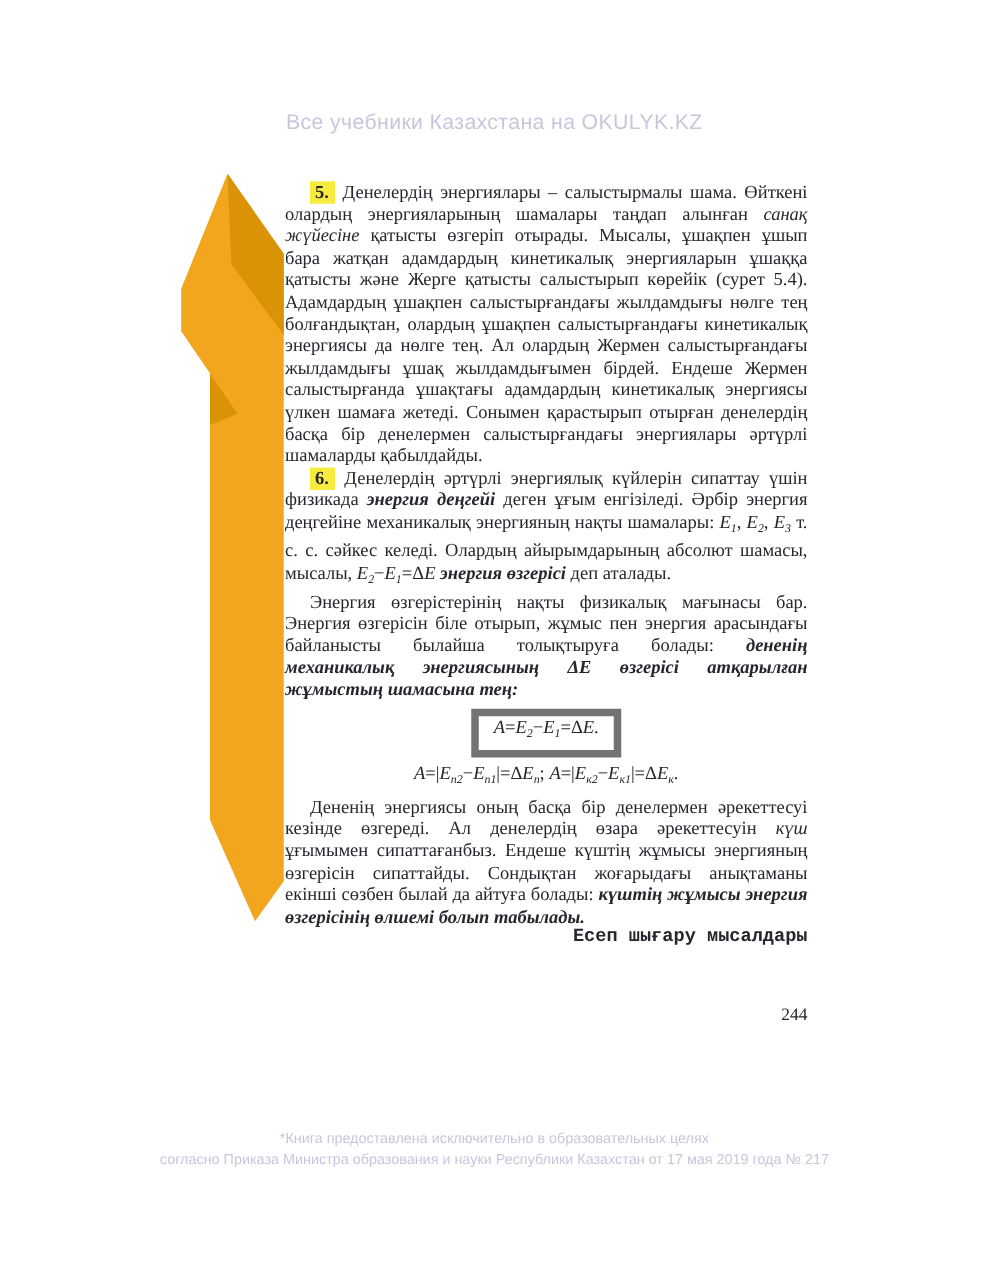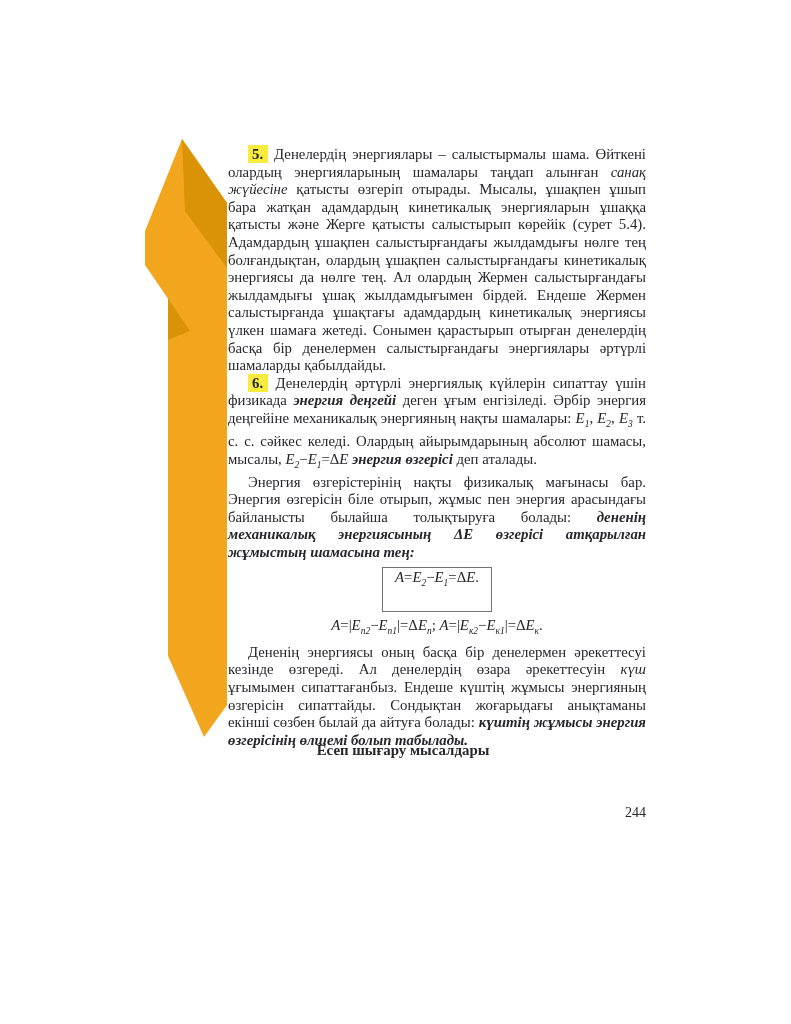--- a/index.html
+++ b/index.html
@@ -9,34 +9,35 @@
         font-family:"Liberation Sans",sans-serif;color:#c9c6dc;}
   .wm-header{top:88px;font-size:17px;letter-spacing:.3px;}
   .wm-footer{top:903px;font-size:11.5px;line-height:17px;}
   .ribbon{position:absolute;left:140px;top:133px;width:92px;height:608px;}
   .main-col{position:absolute;left:228px;top:146px;width:418px;
         font-size:14.8px;line-height:17.6px;text-align:justify;}
   .bottom-col{position:absolute;left:145px;top:742px;width:501px;
         font-size:14.9px;line-height:17.5px;text-align:justify;}
   .para{margin:0;}
   .para.indent{text-indent:20px;}
-  .sec-heading{font-weight:bold;margin:0 0 3px 15px;text-align:center;}
+  .sec-heading{font-weight:bold;margin:0 0 3px 15px;text-align:right;font-family:Liberation Mono, monospace;}
   .formula-line{text-align:center;margin:5px 0 4px;text-indent:0;}
-  .fbox{display:inline-block;border:1px solid #737373;padding:1px 12px 19px;}
+  .fbox{display:inline-block;border:6px solid #737373;padding:1px 12px 3px;}
   .b{font-weight:bold;}
   .i{font-style:italic;}
   .sub{font-size:9.5px;vertical-align:-3.5px;font-style:italic;}
   .hl{background:#f7eb3e;font-weight:bold;padding:1px 5px 1px 4px;}
   .page-number{position:absolute;left:598px;top:805px;width:48px;text-align:right;font-size:14px;}
 </style>
 </head>
 <body>
 
 <div class="page">
 
+  <div class="watermark wm-header">Все учебники Казахстана на OKULYK.KZ</div>
 
   <svg class="ribbon" viewBox="0 0 92 608" xmlns="http://www.w3.org/2000/svg">
     <polygon points="42,6 87,70 87,572 64,604 28,523 28,99" fill="#f1a61e"></polygon>
     <polygon points="42,6 87,70 87,135 42,74" fill="#da9206"></polygon>
     <polygon points="28,137 50,198 28,207" fill="#da9206"></polygon>
     <polygon points="42,6 5,98 5,132 50,198" fill="#f1a61e"></polygon>
   </svg>
 
   <div class="main-col">
       <div class="para indent"><span class="hl">5.</span><span> Денелердің энергиялары – салыстырмалы шама. Өйткені олардың энергияларының шамалары таңдап алынған </span><span class="i">санақ жүйесіне</span><span> қатысты өзгеріп отырады. Мысалы, ұшақпен ұшып бара жатқан адамдардың кинетикалық энергияларын ұшаққа қатысты және Жерге қатысты салыстырып көрейік (сурет 5.4). Адамдардың ұшақпен салыстырғандағы жылдамдығы нөлге тең болғандықтан, олардың ұшақпен салыстырғандағы кинетикалық энергиясы да нөлге тең. Ал олардың Жермен салыстырғандағы жылдамдығы ұшақ жылдамдығымен бірдей. Ендеше Жермен салыстырғанда ұшақтағы адамдардың кинетикалық энергиясы үлкен шамаға жетеді. Сонымен қарастырып отырған денелердің басқа бір денелермен салыстырғандағы энергиялары әртүрлі шамаларды қабылдайды.</span></div>
@@ -46,14 +47,18 @@
       <div class="formula-line"><span class="i">A</span><span>=|</span><span class="i">E</span><span class="sub">п2</span><span>−</span><span class="i">E</span><span class="sub">п1</span><span>|=Δ</span><span class="i">E</span><span class="sub">п</span><span>;   </span><span class="i">A</span><span>=|</span><span class="i">E</span><span class="sub">к2</span><span>−</span><span class="i">E</span><span class="sub">к1</span><span>|=Δ</span><span class="i">E</span><span class="sub">к</span><span>.</span></div>
       <div class="para indent"><span>Дененің энергиясы оның басқа бір денелермен әрекеттесуі кезінде өзгереді. Ал денелердің өзара әрекеттесуін </span><span class="i">күш</span><span> ұғымымен сипаттағанбыз. Ендеше күштің жұмысы энергияның өзгерісін сипаттайды. Сондықтан жоғарыдағы анықтаманы екінші сөзбен былай да айтуға болады: </span><span class="b i">күштің жұмысы энергия өзгерісінің өлшемі болып табылады.</span></div>
     </div>
 
   <div class="bottom-col">
       <div class="sec-heading"><span class="b">Есеп шығару мысалдары</span></div>
     </div>
 
   <div class="page-number">244</div>
 
+  <div class="watermark wm-footer">
+    <div>*Книга предоставлена исключительно в образовательных целях</div>
+    <div>согласно Приказа Министра образования и науки Республики Казахстан от 17 мая 2019 года № 217</div>
+  </div>
 
 </div>
 
 </body></html>

